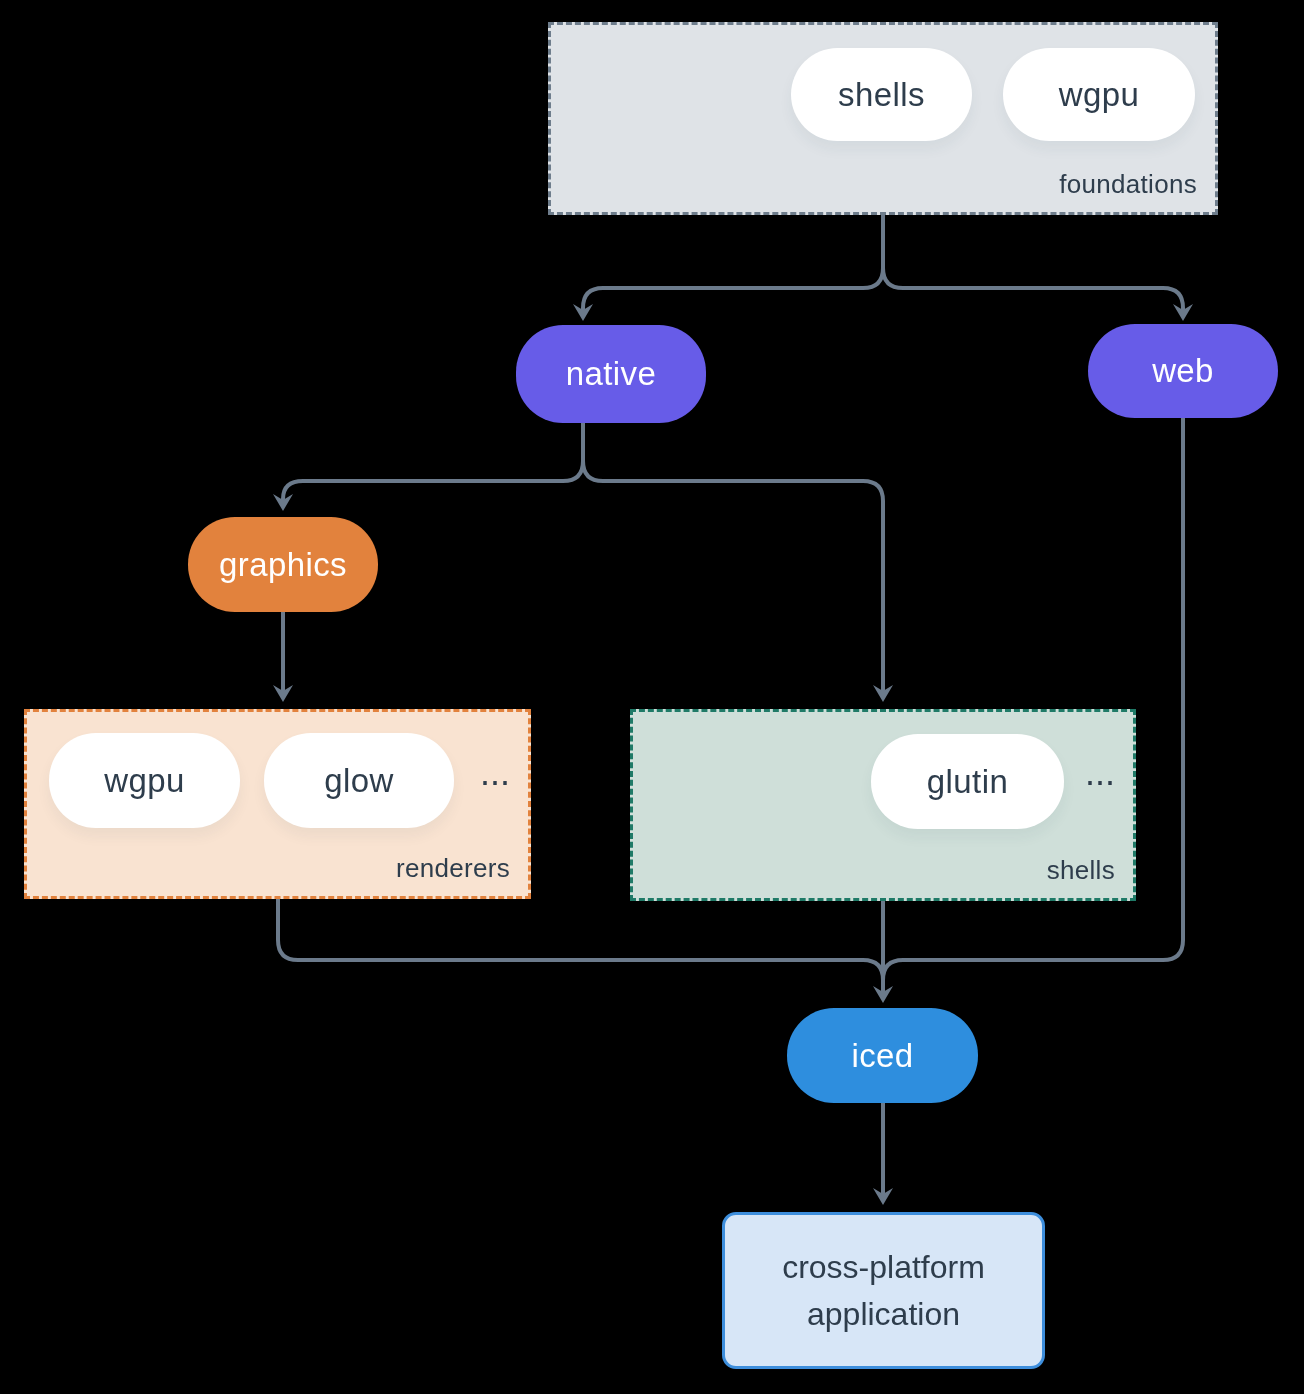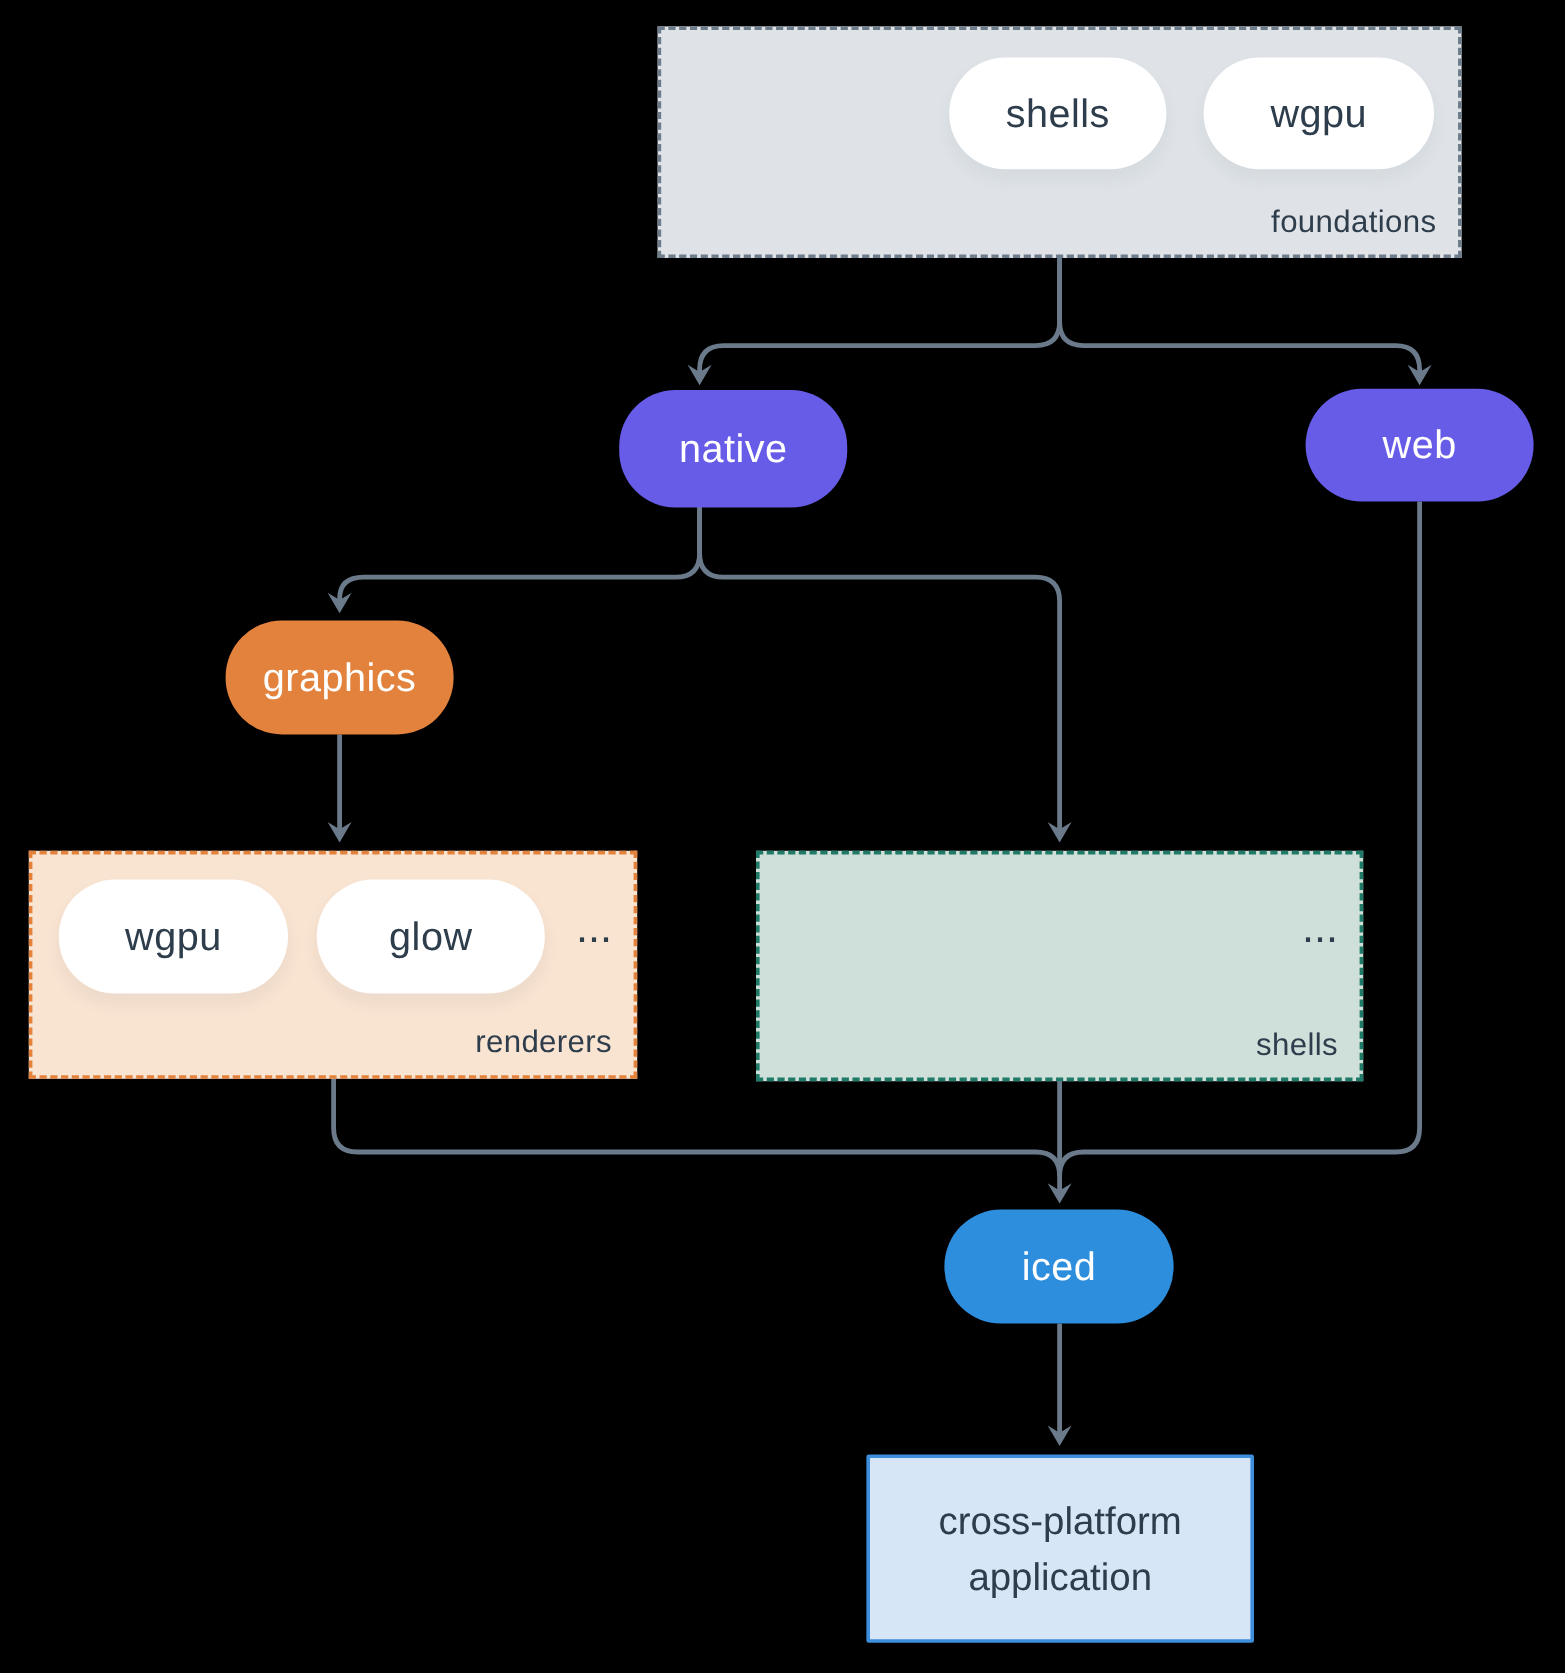--- a/index.html
+++ b/index.html
@@ -73,21 +73,21 @@
     font-size: 36px;
     color: #2e3d4c;
   }
   .app-box {
     position: absolute;
     left: 722px; top: 1212px;
     width: 323px; height: 157px;
     box-sizing: border-box;
     background: #d7e6f7;
     border: 3px solid #3d8edc;
-    border-radius: 2px;
+    border-radius: 14px;
     display: flex;
     align-items: center;
     justify-content: center;
     text-align: center;
     font-size: 32px;
     line-height: 1.45;
     color: #2e3d4c;
     padding: 0 42px;
   }
 </style>
@@ -146,20 +146,23 @@
       <span>wgpu</span>
     </div>
     <div class="pill pill-white" style="left:237px; top:21px; width:190px; height:95px;">
       <span>glow</span>
     </div>
     <span class="ellipsis">...</span>
     <span class="group-label">renderers</span>
   </div>
 
   <div class="group group-shells">
+    <div class="pill pill-white" style="left:238px; top:22px; width:193px; height:95px;">
+      <span>glutin</span>
+    </div>
     <span class="ellipsis">...</span>
     <span class="group-label">shells</span>
   </div>
 
   <div class="pill pill-blue" style="left:787px; top:1008px; width:191px; height:95px;">
     <span>iced</span>
   </div>
 
   <div class="app-box">
     <span>cross-platform application</span>

